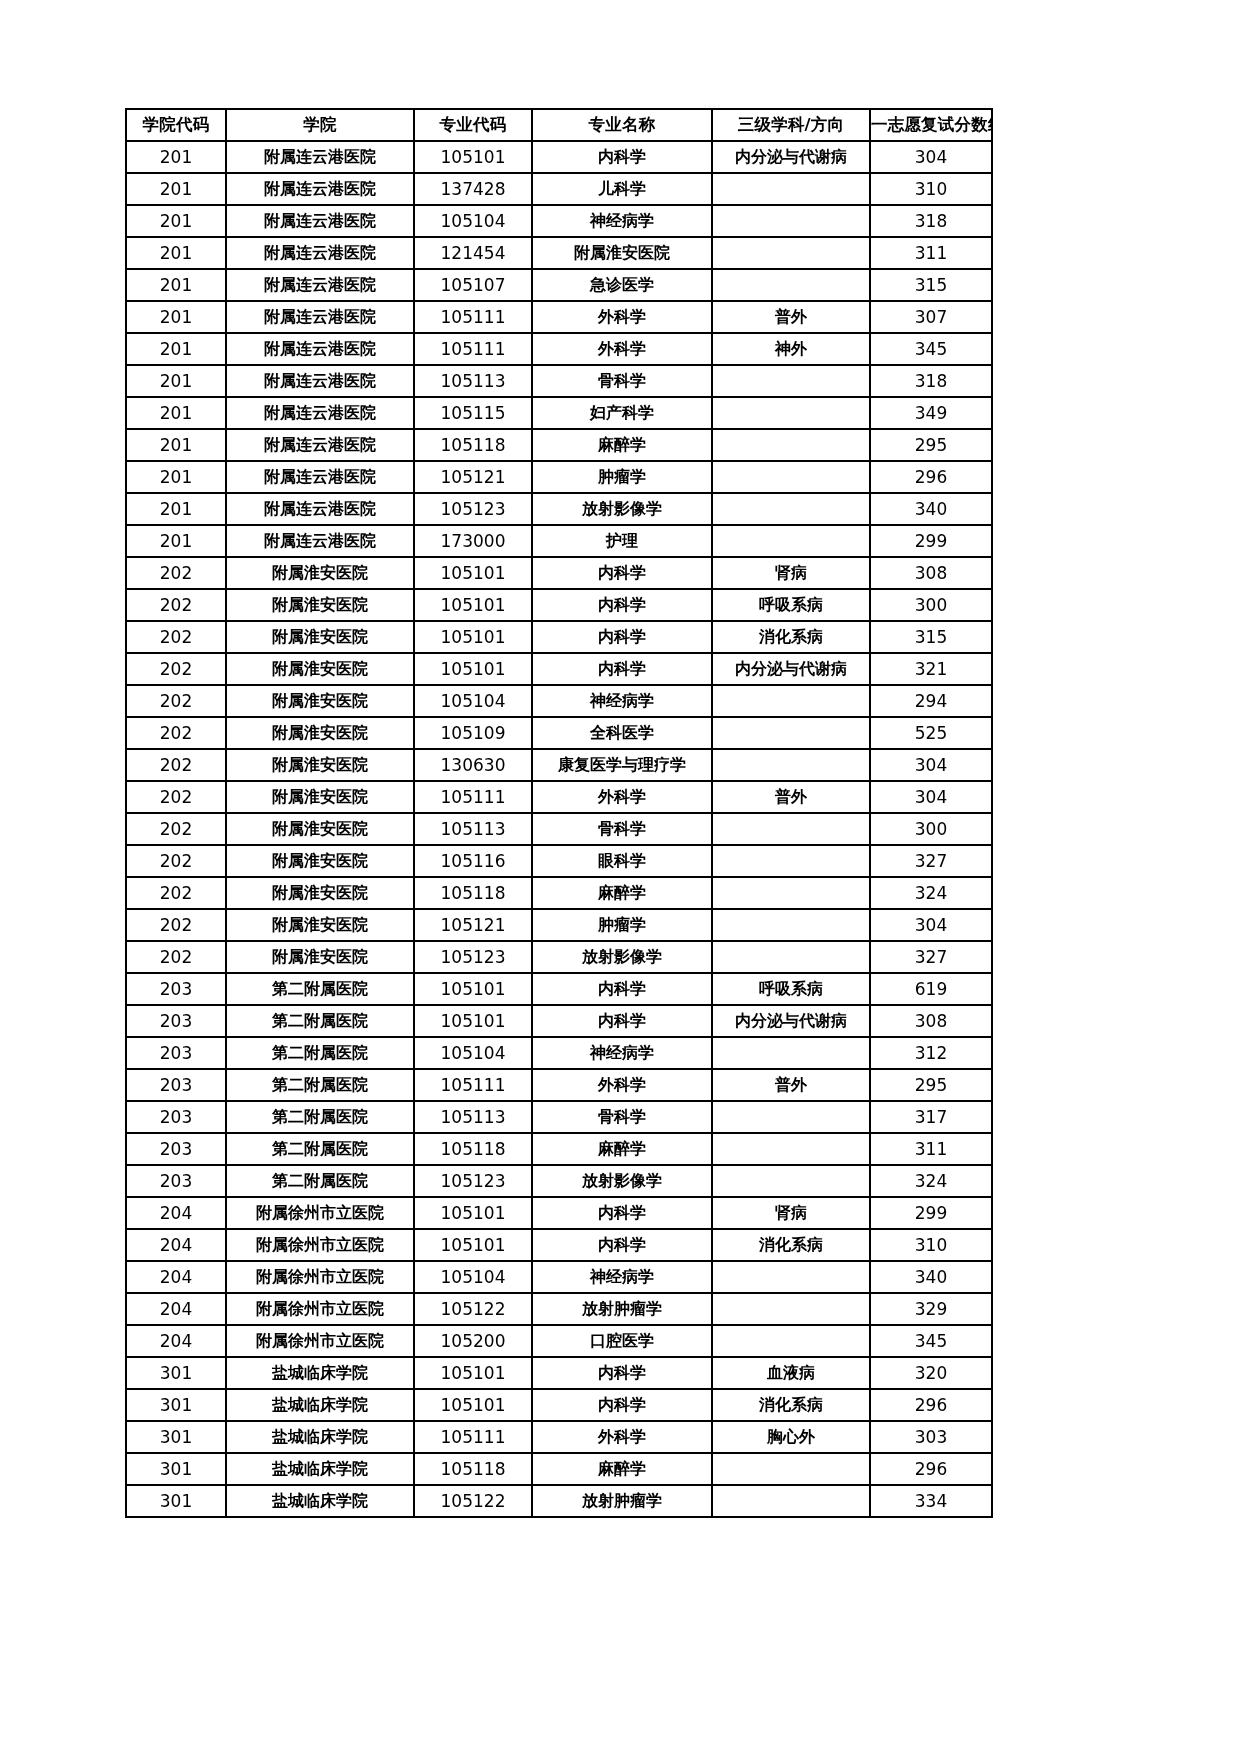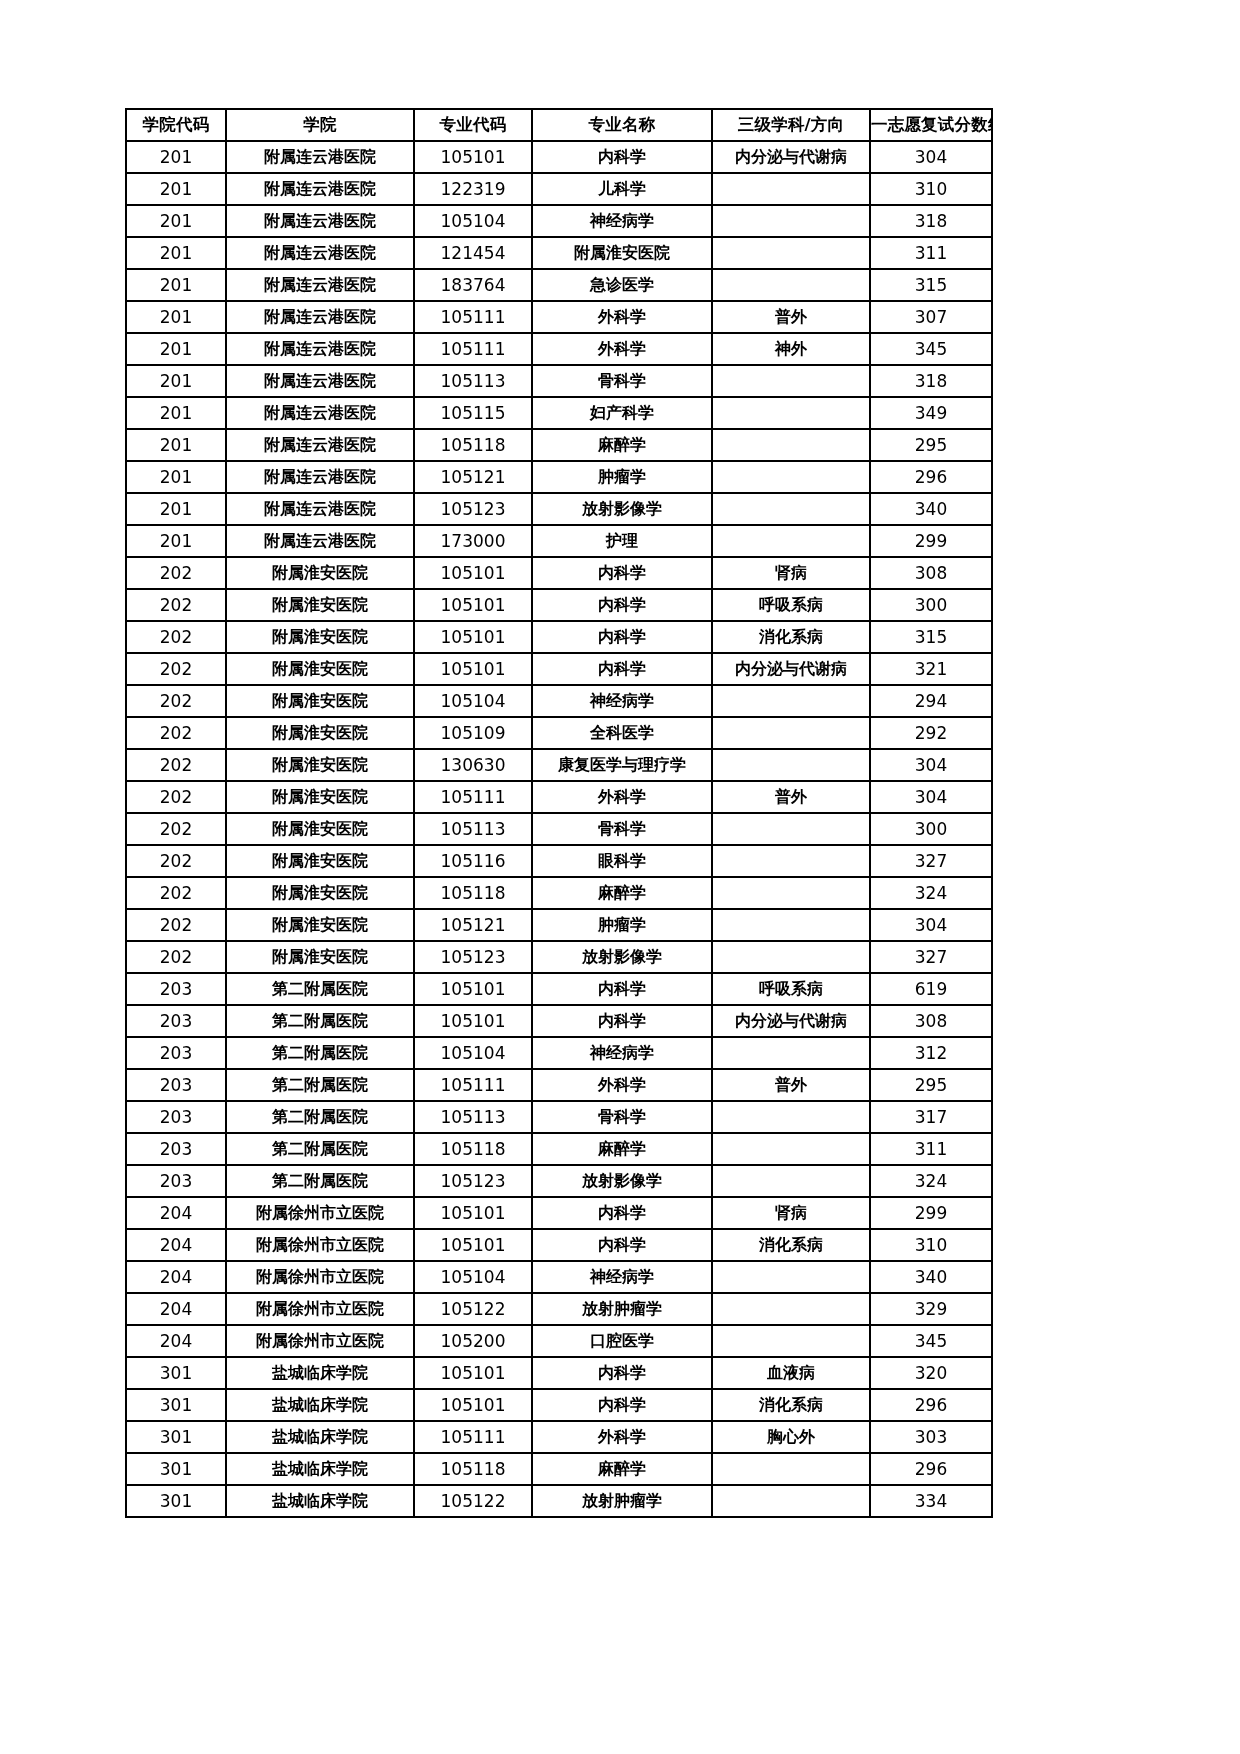--- a/index.html
+++ b/index.html
@@ -98,21 +98,21 @@
             <td class="code">201</td>
             <td class="college">附属连云港医院</td>
             <td class="major-code">105101</td>
             <td class="major">内科学</td>
             <td class="direction">内分泌与代谢病</td>
             <td class="score">304</td>
           </tr>
           <tr>
             <td class="code">201</td>
             <td class="college">附属连云港医院</td>
-            <td class="major-code">122319</td>
+            <td class="major-code">137428</td>
             <td class="major">儿科学</td>
             <td class="direction"></td>
             <td class="score">310</td>
           </tr>
           <tr>
             <td class="code">201</td>
             <td class="college">附属连云港医院</td>
             <td class="major-code">105104</td>
             <td class="major">神经病学</td>
             <td class="direction"></td>
@@ -122,21 +122,21 @@
             <td class="code">201</td>
             <td class="college">附属连云港医院</td>
             <td class="major-code">121454</td>
             <td class="major">附属淮安医院</td>
             <td class="direction"></td>
             <td class="score">311</td>
           </tr>
           <tr>
             <td class="code">201</td>
             <td class="college">附属连云港医院</td>
-            <td class="major-code">183764</td>
+            <td class="major-code">105107</td>
             <td class="major">急诊医学</td>
             <td class="direction"></td>
             <td class="score">315</td>
           </tr>
           <tr>
             <td class="code">201</td>
             <td class="college">附属连云港医院</td>
             <td class="major-code">105111</td>
             <td class="major">外科学</td>
             <td class="direction">普外</td>
@@ -237,21 +237,21 @@
             <td class="major">神经病学</td>
             <td class="direction"></td>
             <td class="score">294</td>
           </tr>
           <tr>
             <td class="code">202</td>
             <td class="college">附属淮安医院</td>
             <td class="major-code">105109</td>
             <td class="major">全科医学</td>
             <td class="direction"></td>
-            <td class="score">292</td>
+            <td class="score">525</td>
           </tr>
           <tr>
             <td class="code">202</td>
             <td class="college">附属淮安医院</td>
             <td class="major-code">130630</td>
             <td class="major">康复医学与理疗学</td>
             <td class="direction"></td>
             <td class="score">304</td>
           </tr>
           <tr>

